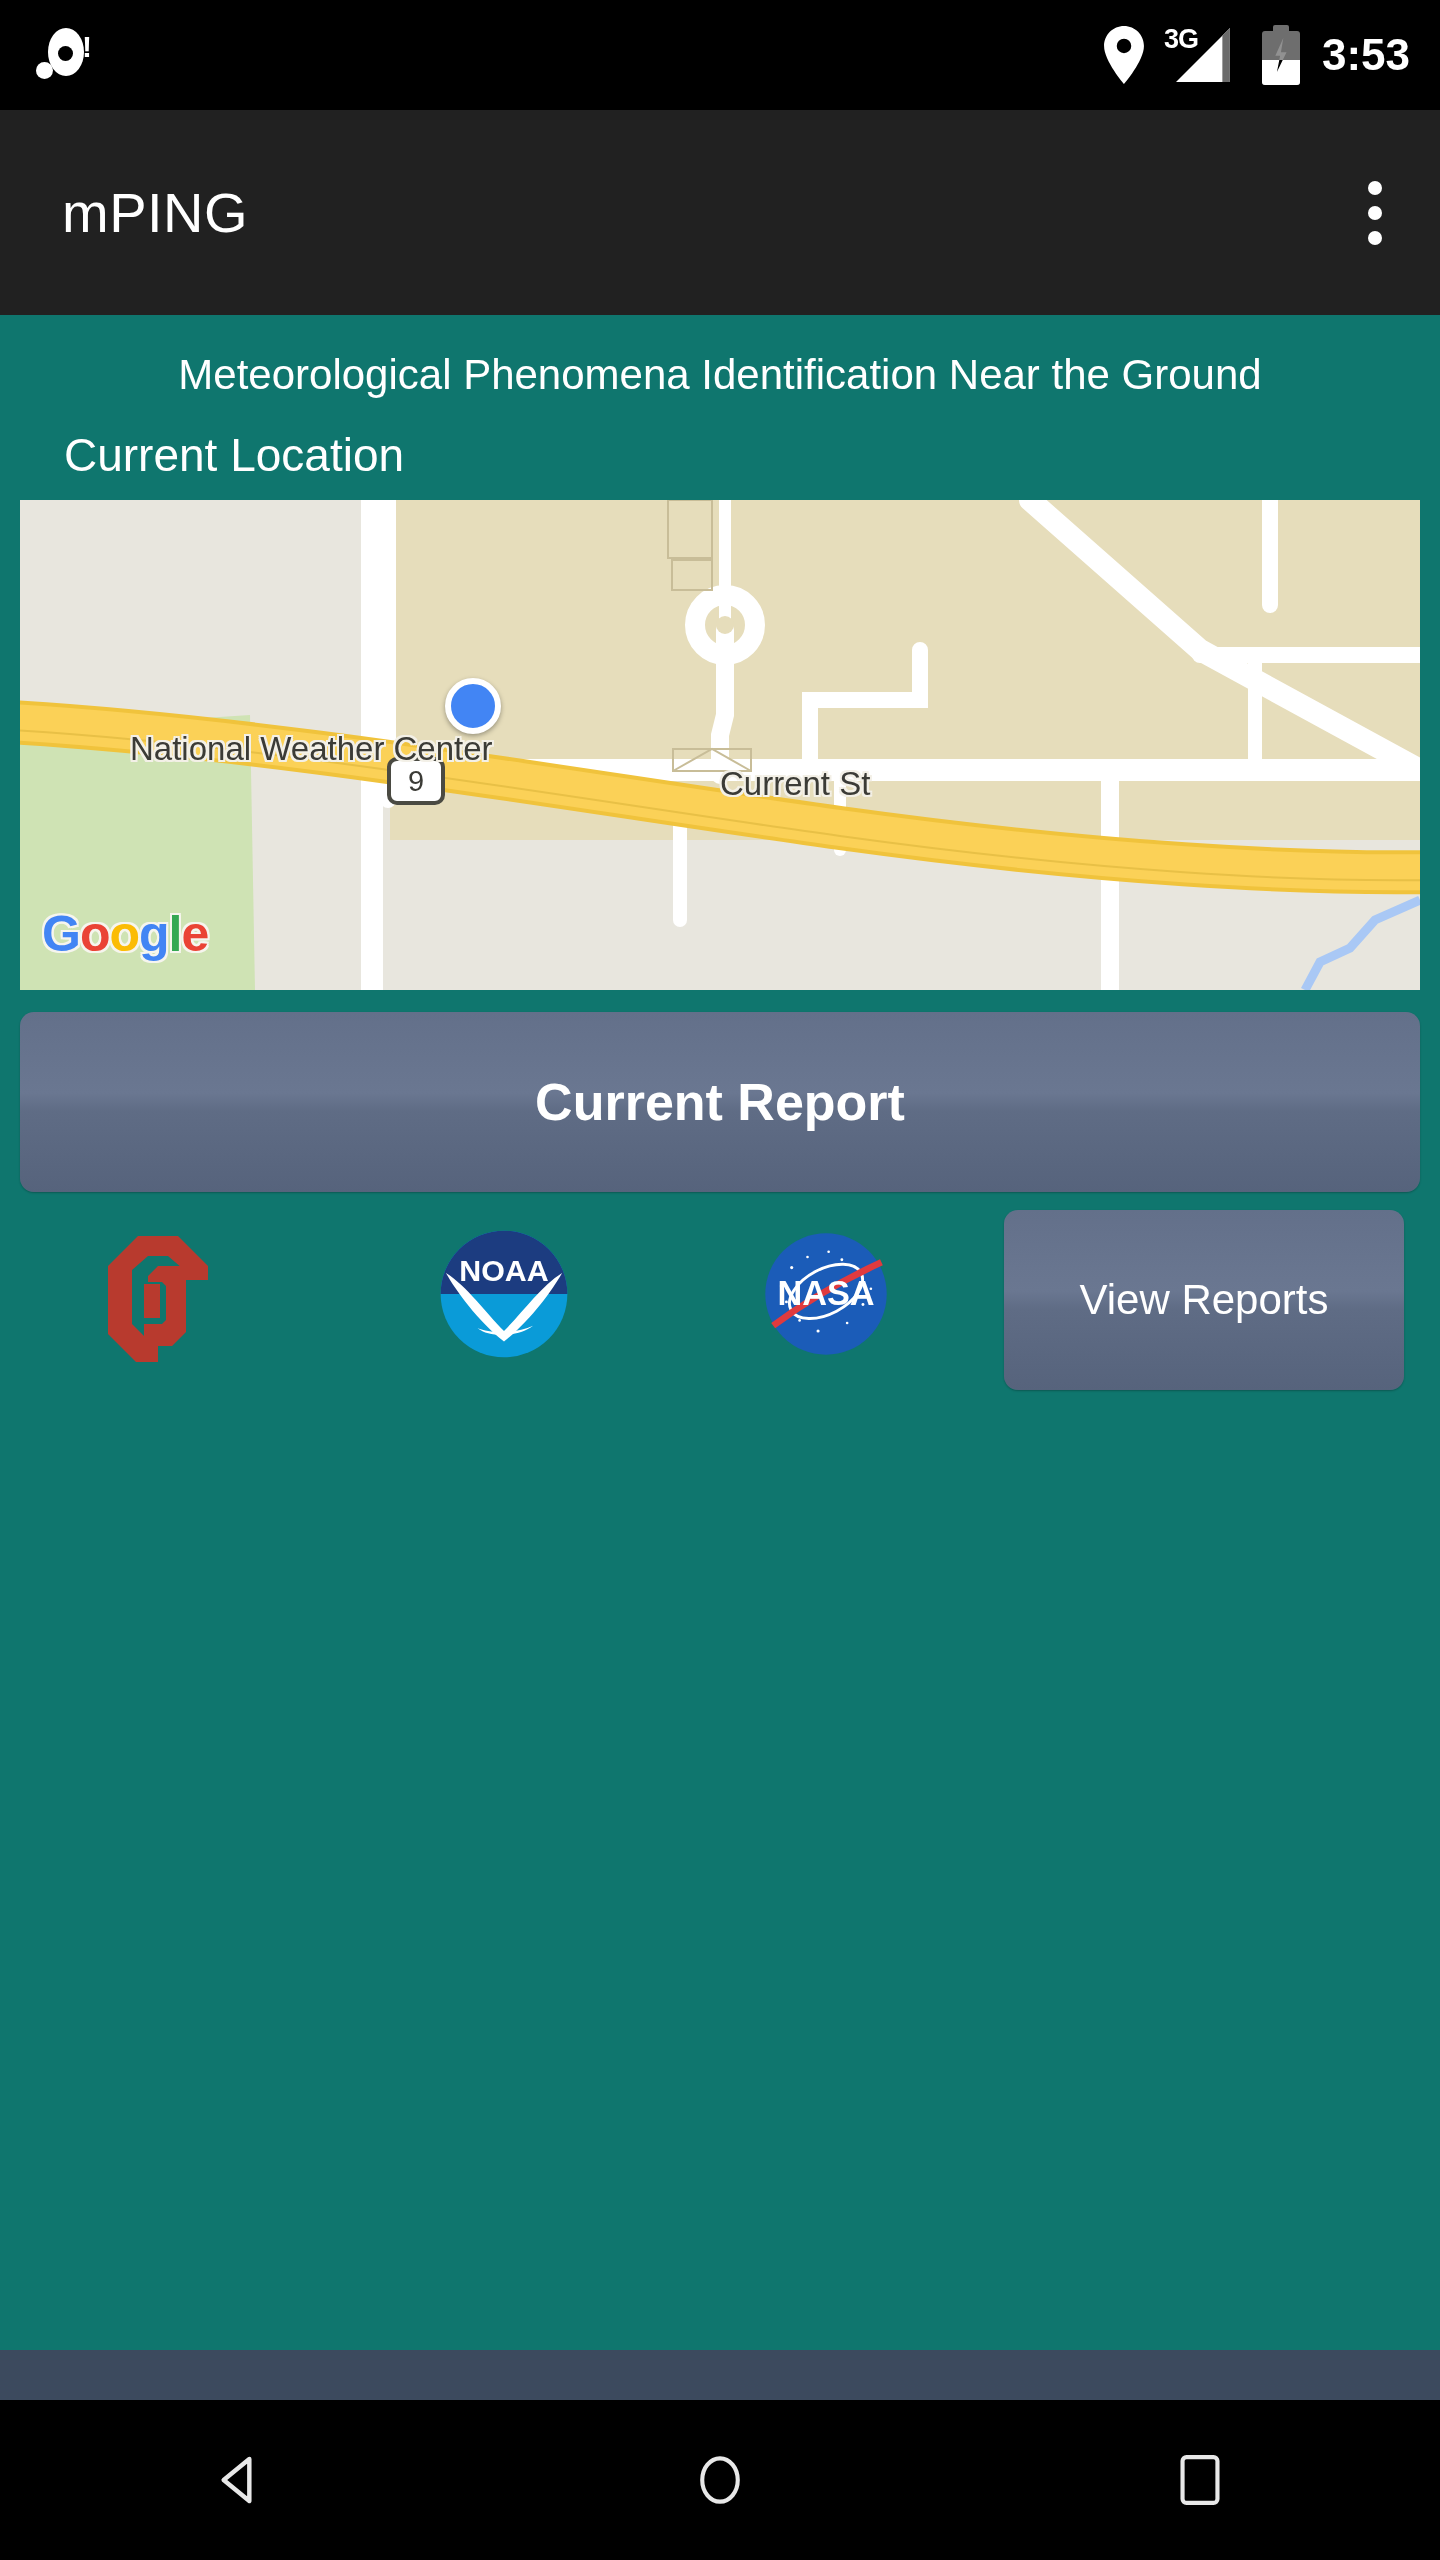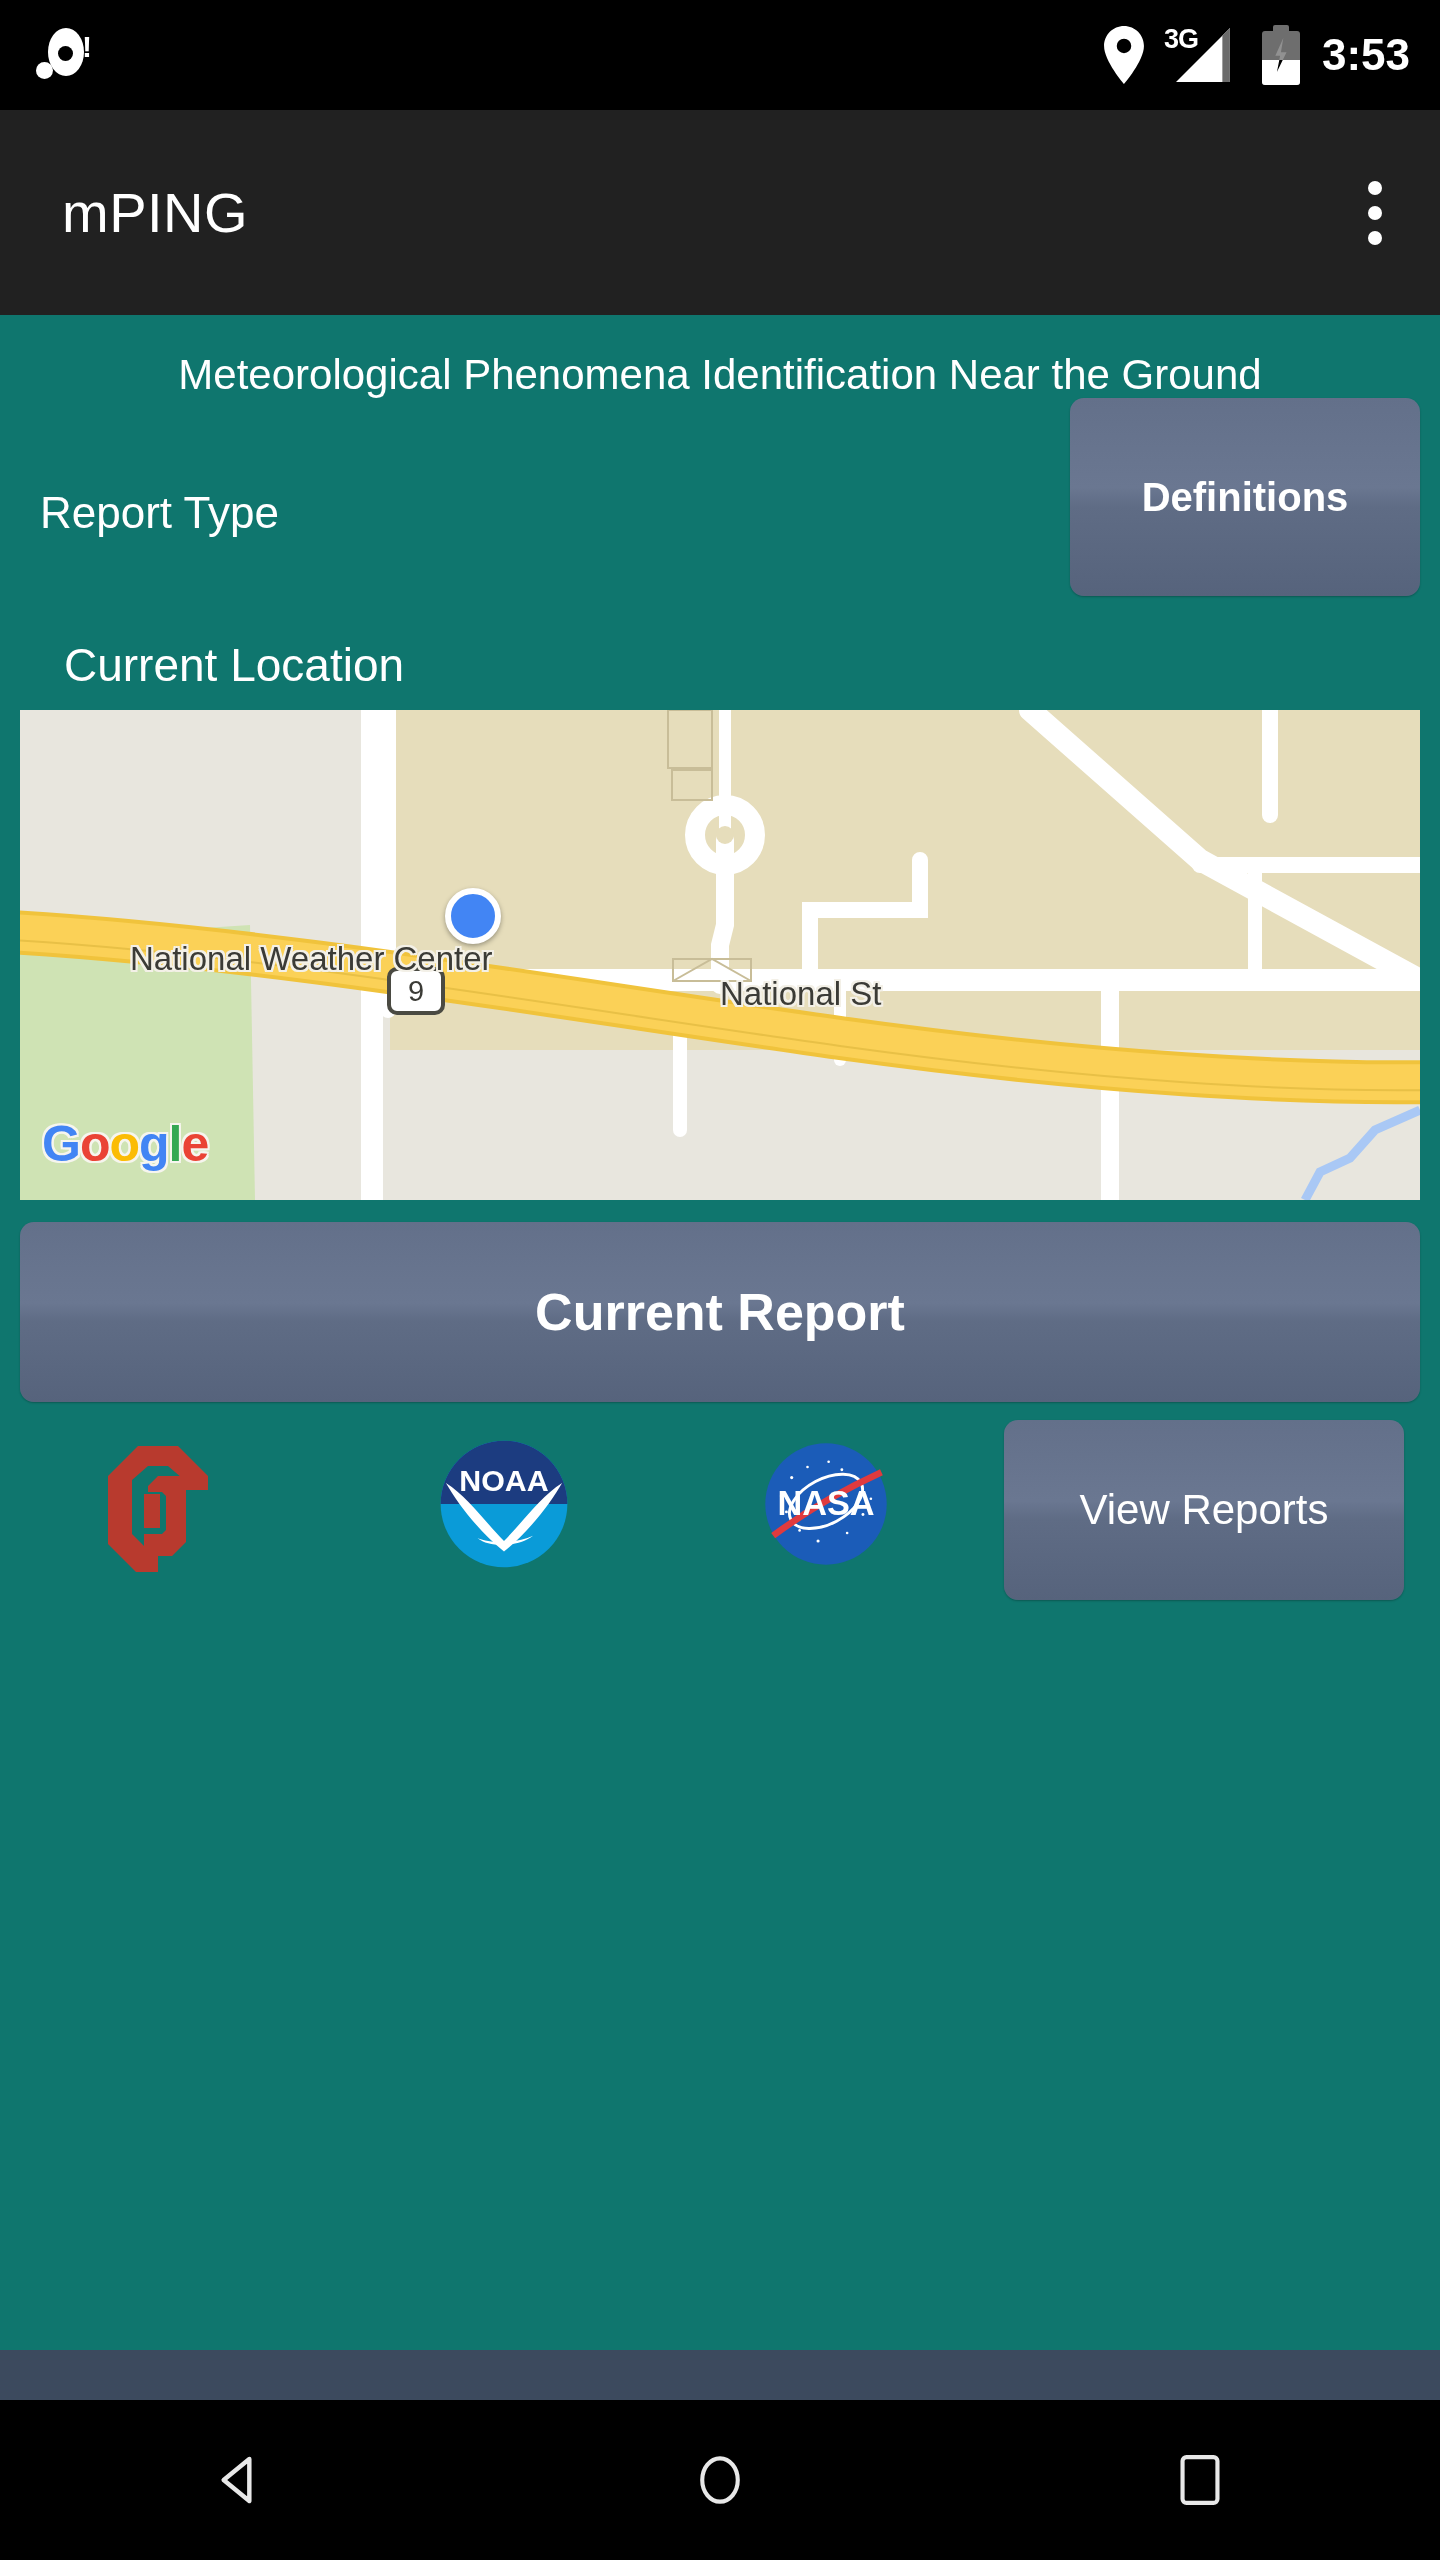--- a/index.html
+++ b/index.html
@@ -169,24 +169,20 @@
       <div class="dot"></div>
         <div class="dot"></div>
         <div class="dot"></div>
     </div>
   </div>
 
   <div class="content">
 
     <div class="subtitle">Meteorological Phenomena Identification Near the Ground</div>
 
-    <div class="rt-row">
-      <div class="rt-label">Report Type</div>
-      <div class="btn btn-definitions">Definitions</div>
-    </div>
 
 
     <div class="cl-label">Current Location</div>
 
     <div class="map">
       <svg width="1400" height="490" viewBox="0 0 1400 490">
         <rect x="0" y="0" width="1400" height="490" fill="#e8e6de"></rect>
 
         <rect x="370" y="0" width="1030" height="490" fill="#e6ddbb"></rect>
         <rect x="370" y="340" width="1030" height="150" fill="#e8e6de"></rect>
@@ -222,21 +218,21 @@
         <path d="M1400 400 L1355 420 L1330 448 L1300 462 L1285 490" fill="none" stroke="#a9c8f5" stroke-width="9"></path>
 
         <path d="M-10 222 C 260 238, 560 292, 820 328 C 1080 364, 1280 374, 1410 372" fill="none" stroke="#f0c33c" stroke-width="44"></path>
         <path d="M-10 222 C 260 238, 560 292, 820 328 C 1080 364, 1280 374, 1410 372" fill="none" stroke="#fbd157" stroke-width="36"></path>
         <path d="M-10 230 C 260 246, 560 300, 820 336 C 1080 372, 1280 382, 1410 380" fill="none" stroke="#e8c046" stroke-width="2"></path>
       </svg>
 
       <div class="loc-dot" style="left:425px; top:178px;"></div>
       <div class="shield" style="left:367px; top:257px;">9</div>
       <div class="map-label" style="left:110px; top:230px;">National Weather Center</div>
-      <div class="map-label" style="left:700px; top:265px;">National St</div>
+      <div class="map-label" style="left:700px; top:265px;">Current St</div>
       <div class="gmark" style="left:22px; top:405px;">
         <span>G</span><span>o</span><span>o</span><span>g</span><span>l</span><span>e</span>
       </div>
     </div>
 
     <div class="btn btn-submit">Current Report</div>
 
     <div class="footer">
 
       <div class="logo ou">

